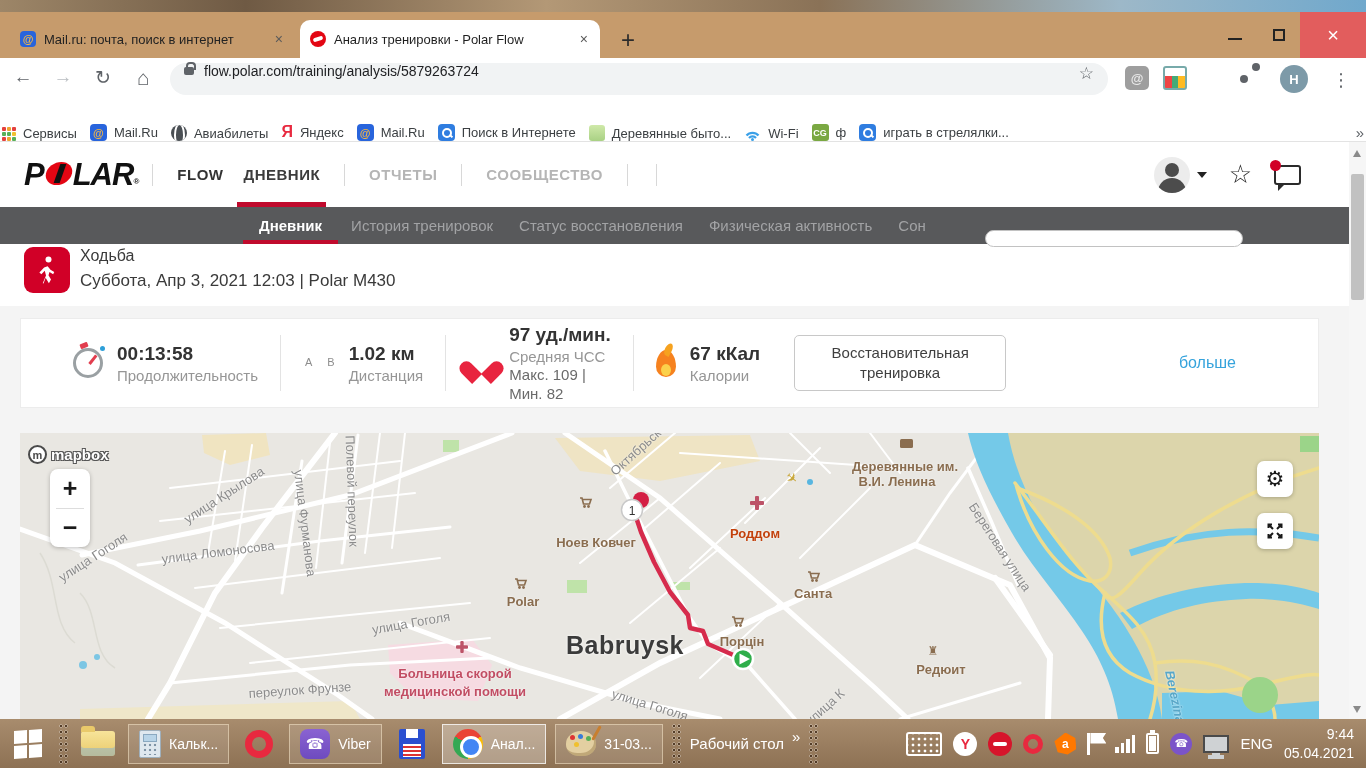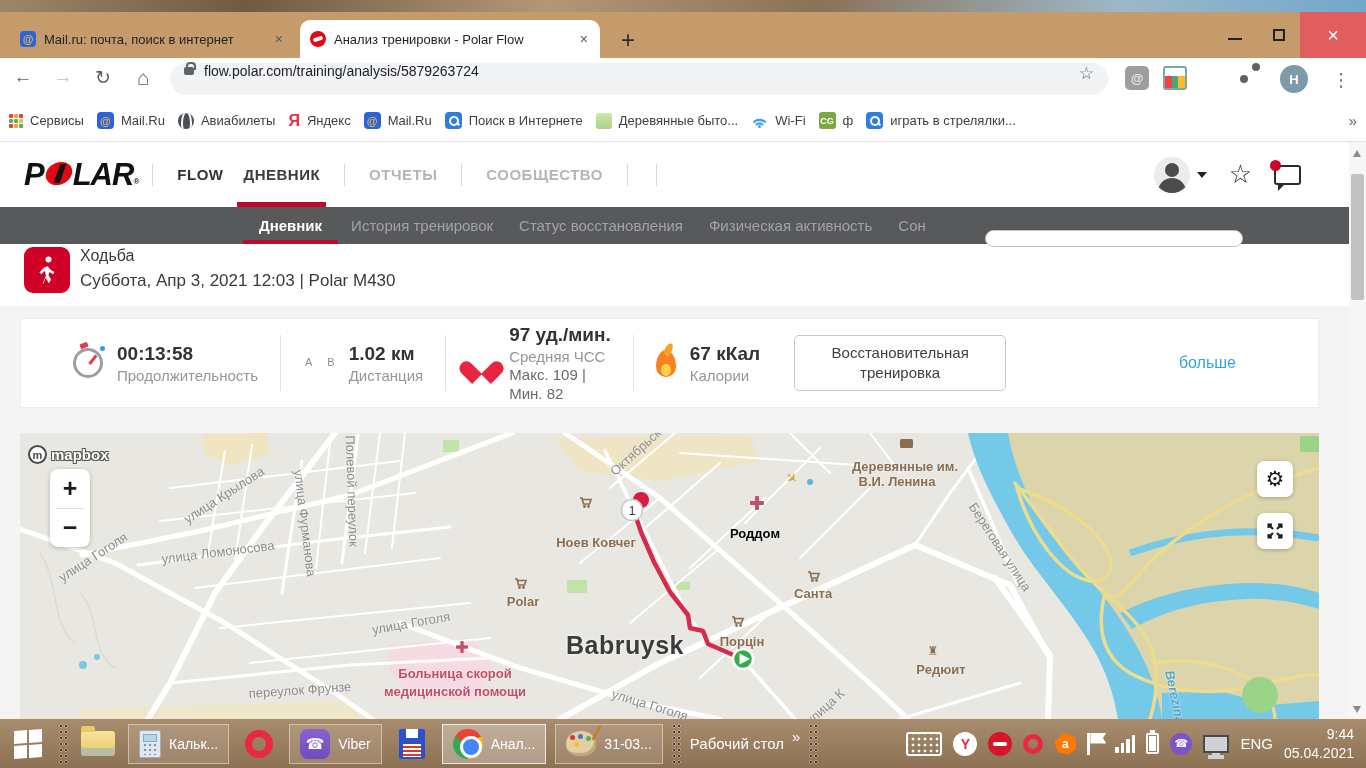--- a/index.html
+++ b/index.html
@@ -35,21 +35,21 @@
   .ext-grid { width:24px; height:24px; border:2px solid #7aa; border-radius:3px;
     background: linear-gradient(90deg,#e44 0 33%,#4a7 33% 66%,#fb2 66%),linear-gradient(#fff,#fff); background-size:100% 60%,100% 100%; background-position:bottom,top; background-repeat:no-repeat; }
   .ext-adblock { width:26px; height:26px; background:#d0021b; clip-path:polygon(30% 0,70% 0,100% 30%,100% 70%,70% 100%,30% 100%,0 70%,0 30%); position:relative; }
   .ext-adblock::after { content:""; position:absolute; left:9px; top:6px; width:8px; height:13px; background:#fff; border-radius:3px 3px 2px 2px; }
   .ext-puzzle { width:22px; height:22px; background:#5f6368; border-radius:3px; position:relative; }
   .ext-puzzle::before { content:""; position:absolute; top:-5px; left:7px; width:8px; height:8px; border-radius:50%; background:#5f6368; }
   .ext-puzzle::after { content:""; position:absolute; left:-5px; top:7px; width:8px; height:8px; border-radius:50%; background:#5f6368; }
   .ext-avatar { width:28px; height:28px; border-radius:50%; background:#7d9aa8; color:#fff; font-size:13px; font-weight:bold; display:flex; align-items:center; justify-content:center; }
   .ext-menu { font-size:18px; color:#5f6368; }
   
-  #bookmarks { position:absolute; top:100px; left:0; width:1366px; height:42px; background:#fff; border-bottom:1px solid #e3e3e3; display:flex; align-items:center; padding:0 9px; gap:13px; }
+  #bookmarks { position:absolute; top:100px; left:0; width:1366px; height:42px; background:#fff; border-bottom:1px solid #e3e3e3; display:flex; align-items:flex-end; padding:0 2px; gap:13px; }
   .bm { display:flex; align-items:center; gap:7px; font-size:13px; color:#3c4043; white-space:nowrap; }
   .dotgrid { width:4px; height:4px; border-radius:1px; background:#e4413d; margin:0 10px 10px 0;
     box-shadow:5px 0 0 #f0a32f,10px 0 0 #e4413d,0 5px 0 #58b058,5px 5px 0 #58b058,10px 5px 0 #f0c02f,0 10px 0 #e4413d,5px 10px 0 #f0a32f,10px 10px 0 #58b058; }
   .bm-mail { width:17px; height:17px; border-radius:4px; background:#2864dc; color:#f5b642; font-weight:bold; font-size:11px; display:flex; align-items:center; justify-content:center; }
   .bm-globe { width:16px; height:16px; border-radius:50%; background:#4a4f54; position:relative; overflow:hidden;}
   .bm-globe::after { content:""; position:absolute; left:3px; top:-2px; width:7px; height:20px; border:2px solid #fff; border-radius:50%; }
   .bm-ya { color:#e8293f; font-weight:bold; font-size:16px; }
   .bm-search { width:17px; height:17px; border-radius:4px; background:#2f7de0; position:relative; }
   .bm-search::before { content:""; position:absolute; left:4px; top:4px; width:6px; height:6px; border:2px solid #fff; border-radius:50%; }
   .bm-search::after { content:""; position:absolute; left:11px; top:11px; width:4px; height:2px; background:#fff; transform:rotate(45deg); }
@@ -107,21 +107,21 @@
   .flame { width:20px; height:27px; background:#f6821f; border-radius:50% 50% 50% 50%/62% 62% 38% 38%; position:relative; }
   .flame::before { content:""; position:absolute; top:-7px; left:9px; width:7px; height:13px; background:#f6a21f; border-radius:50% 50% 0 50%; transform:rotate(28deg); }
   .flame::after { content:""; position:absolute; bottom:1px; left:5px; width:10px; height:12px; background:#fbd14b; border-radius:50%; }
   .benefit-btn { margin-left:34px; width:212px; height:56px; background:#fff; border:1px solid #c8c8c8; border-radius:5px; font-size:15px; color:#3f3f3f; line-height:1.35; font-family:inherit; }
   .more-link { margin-left:auto; margin-right:82px; font-size:16px; color:#35a3dc; text-decoration:none; }
   
   #map { position:absolute; top:291px; left:20px; width:1299px; height:286px; overflow:hidden; background:#e9e7e2; }
   .map-svg { position:absolute; left:0; top:0; }
   .ml { position:absolute; white-space:nowrap; transform:translate(-50%,-50%) rotate(var(--r,0deg)); font-size:13px; color:#8b8b8b; text-shadow:0 0 2px #fff; }
   .ml.poi { color:#8a6d4f; font-weight:bold; }
-  .ml.red { color:#000000; font-weight:bold; }
+  .ml.red { color:#c2410c; font-weight:bold; }
   .ml.hosp { color:#c14d63; font-weight:bold; }
   .ml.city { color:#3b3b3b; font-size:25px; font-weight:600; letter-spacing:.5px; text-shadow:0 0 3px #fff; }
   .ml.river { color:#58a7c8; font-style:italic; font-weight:bold; }
   .ml.glyph { font-size:14px; color:#c9a83c; text-shadow:none; }
   .ml.castle { font-size:12px; color:#8a6d4f; text-shadow:none; }
   .mapbox-logo { position:absolute; left:8px; top:12px; display:flex; align-items:center; gap:4px; }
   .mb-circle { width:19px; height:19px; border-radius:50%; background:#fff; border:2px solid #4a4a4a; color:#4a4a4a; font-size:11px; font-weight:bold; display:flex; align-items:center; justify-content:center; }
   .mb-text { font-size:15px; font-weight:bold; color:#fff; text-shadow:-1px -1px 0 #555,1px -1px 0 #555,-1px 1px 0 #555,1px 1px 0 #555; }
   .zoomctl { position:absolute; left:30px; top:36px; width:40px; height:78px; background:#fff; border-radius:8px; box-shadow:0 1px 4px rgba(0,0,0,.25); display:flex; flex-direction:column; }
   .zoomctl .z { flex:1; display:flex; align-items:center; justify-content:center; font-size:25px; font-weight:bold; color:#1a1a1a; }

